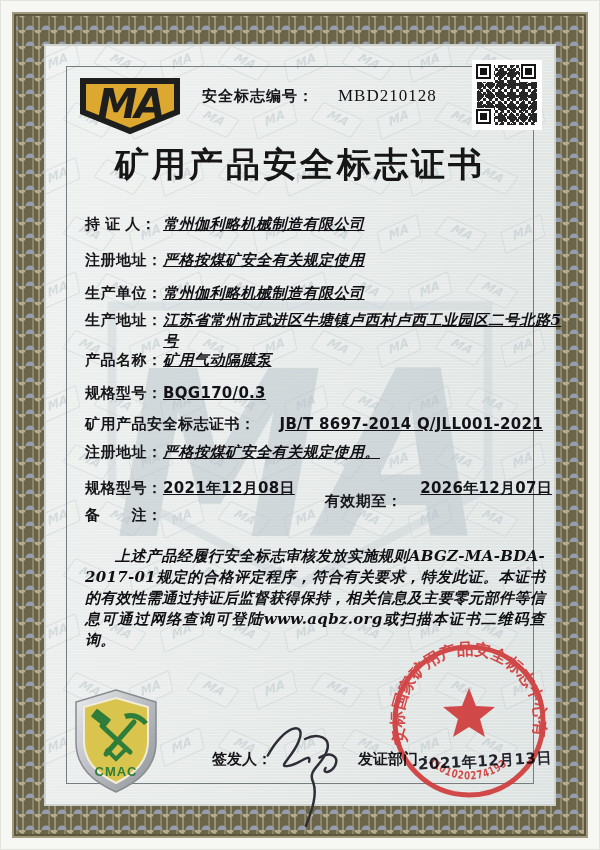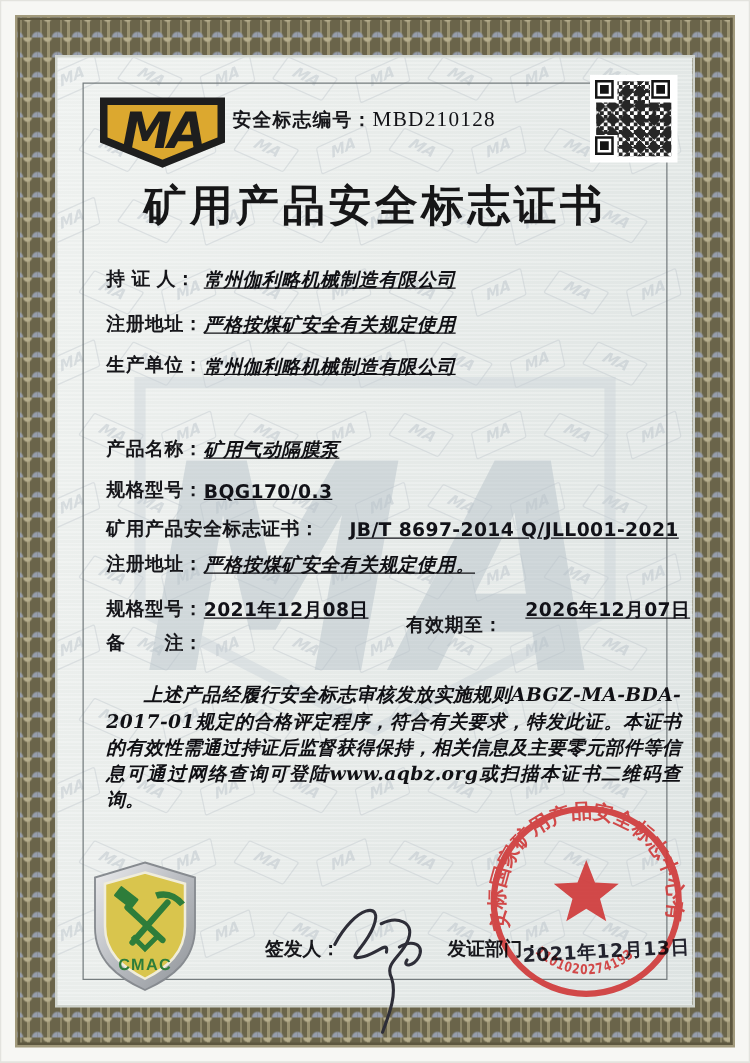--- a/index.html
+++ b/index.html
@@ -23,21 +23,21 @@
   .inner-line{position:absolute;inset:20px;border:1.5px solid #767d7f;z-index:2;pointer-events:none;}
   
   .wm-layer{position:absolute;inset:0;z-index:1;overflow:hidden;}
   .wm{position:absolute;width:42px;height:20px;border:1.5px solid rgba(191,199,205,.85);
       border-radius:2px;color:rgba(186,195,202,.95);background:rgba(255,255,255,.18);
       font:italic 800 12px/17px "DejaVu Sans",sans-serif;text-align:center;opacity:.5;}
   .big-wm{position:absolute;left:44px;top:242px;z-index:1;opacity:.5;}
   .content{position:absolute;inset:0;z-index:3;}
   
   .ma-logo{position:absolute;left:32px;top:30px;}
-  .serial{position:absolute;left:140px;top:40px;display:flex;align-items:baseline;gap:0;}
+  .serial{position:absolute;left:156px;top:40px;display:flex;align-items:baseline;gap:24px;}
   .serial-label{font:600 15px "Liberation Serif",serif;letter-spacing:1px;color:#17171b;}
   .serial-value{font:400 17px "Liberation Serif",serif;letter-spacing:1px;color:#121216;}
   .qr{position:absolute;left:428px;top:16px;width:66px;height:66px;background:#fff;box-shadow:0 0 0 2px #fff;}
   .qr-noise{position:absolute;inset:3px;opacity:.92;
     background:
       repeating-conic-gradient(#141414 0 25%,transparent 0 50%),
       repeating-conic-gradient(from 45deg,#141414 0 25%,transparent 0 50%);
     background-size:6px 6px,11px 11px;background-position:0 0,2px 3px;}
   .fd{position:absolute;width:19px;height:19px;background:#fff;padding:1px;box-sizing:border-box;}
   .fd i{display:block;width:15px;height:15px;border:2.5px solid #141414;box-sizing:border-box;position:relative;}
@@ -218,20 +218,24 @@
         <span class="val">常州伽利略机械制造有限公司</span>
       </div>
       <div class="row" style="top:204px">
         <span class="lbl">注册地址：</span>
         <span class="val">严格按煤矿安全有关规定使用</span>
       </div>
       <div class="row" style="top:237px">
         <span class="lbl">生产单位：</span>
         <span class="val">常州伽利略机械制造有限公司</span>
       </div>
+      <div class="row" style="top:264px">
+        <span class="lbl">生产地址：</span>
+        <span class="val wide">江苏省常州市武进区牛塘镇卢西村卢西工业园区二号北路5号</span>
+      </div>
       <div class="row" style="top:304px">
         <span class="lbl">产品名称：</span>
         <span class="val">矿用气动隔膜泵</span>
       </div>
       <div class="row" style="top:337px">
         <span class="lbl">规格型号：</span>
         <span class="val num">BQG170/0.3</span>
       </div>
       <div class="row" style="top:368px">
         <span class="lbl auto">矿用产品安全标志证书：</span>

